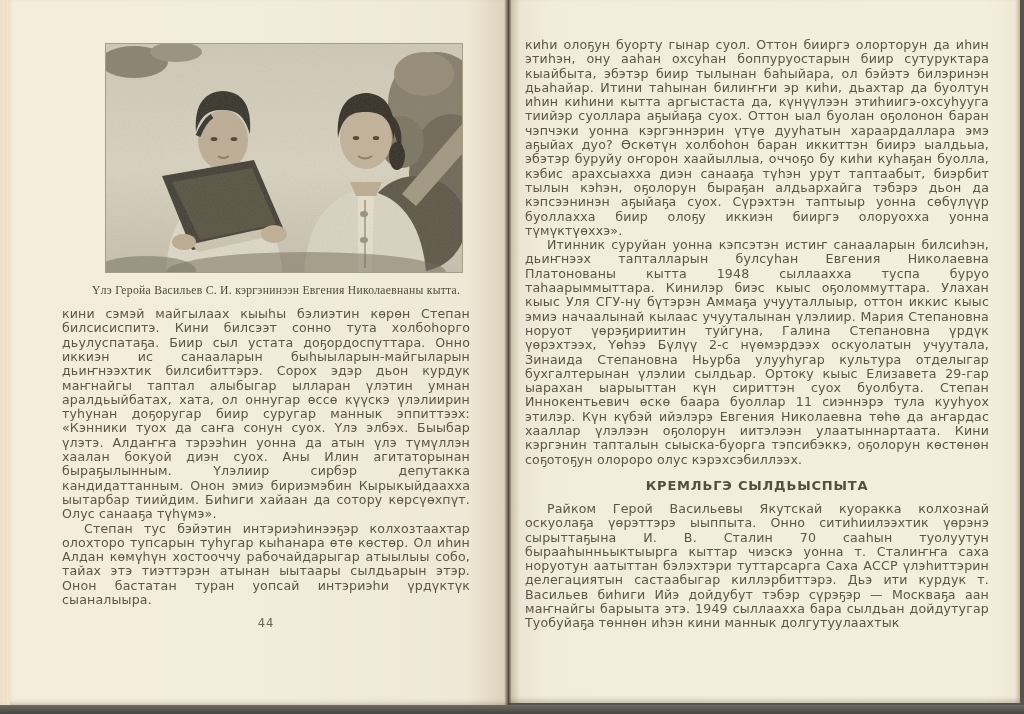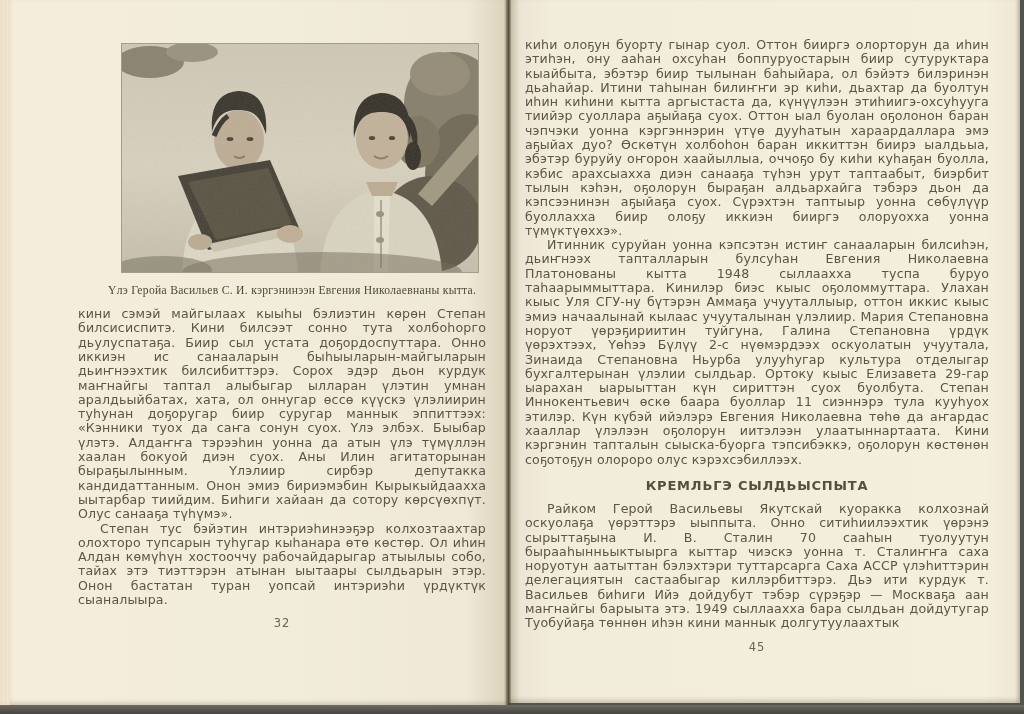--- a/index.html
+++ b/index.html
@@ -17,21 +17,21 @@
   .page-right{
     left:508px;width:512px;height:703px;
     background:linear-gradient(90deg,#6e6554 0px,#c9c0ab 3px,#ece5d3 12px,#f2ecdb 42px,#f4eedd 93%,#efe8d6 99%,#cfc5ae 100%);
     box-shadow:inset 0 -3px 4px rgba(80,70,50,.25);
   }
   .spine-shadow{
     position:absolute;left:505px;top:0;width:6px;height:706px;
     background:linear-gradient(90deg,rgba(60,50,35,0) 0,rgba(60,50,35,.55) 55%,rgba(60,50,35,.15) 100%);
   }
   .page-inner{position:absolute;}
-  .pi-left{left:62px;top:0;width:408px;margin-left:16px;}
+  .pi-left{left:62px;top:0;width:408px;}
   .pi-right{left:17px;top:38px;width:464px;}
 
   .photo-wrap{
     margin:44px 0 0 44px;width:356px;height:228px;
     outline:1px solid #a79d86;
     background:#d8d1c0;
   }
   .photo-wrap svg{display:block;width:100%;height:100%;}
 
   .caption{
@@ -153,36 +153,35 @@
         </svg>
       </div>
 
       <div class="caption">Үлэ Геройа Васильев С. И. кэргэнинээн Евгения Николаевнаны кытта.</div>
 
       <div class="body-text">
         <p>кини сэмэй майгылаах кыыһы бэлиэтин көрөн Степан билсисиспитэ. Кини билсээт сонно тута холбоһорго дьулуспатаҕа. Биир сыл устата доҕордоспуттара. Онно иккиэн ис санааларын быһыыларын-майгыларын дьиҥнээхтик билсибиттэрэ. Сорох эдэр дьон курдук маҥнайгы таптал алыбыгар ылларан үлэтин умнан аралдьыйбатах, хата, ол оннугар өссө күүскэ үлэлиирин туһунан доҕоругар биир суругар маннык эппиттээх: «Кэнники туох да саҥа сонун суох. Үлэ элбэх. Быыбар үлэтэ. Алдаҥҥа тэрээһин уонна да атын үлэ түмүллэн хаалан бокуой диэн суох. Аны Илин агитаторынан быраҕылынным. Үлэлиир сирбэр депутакка кандидаттанным. Онон эмиэ бириэмэбин Кырыкыйдаахха ыытарбар тиийдим. Биһиги хайаан да сотору көрсүөхпүт. Олус санааҕа түһүмэ».</p>
         <p class="indent">Степан тус бэйэтин интэриэһинээҕэр колхозтаахтар олохторо тупсарын туһугар кыһанара өтө көстөр. Ол иһин Алдан көмүһүн хостооччу рабочайдарыгар атыылыы собо, тайах этэ тиэттэрэн атынан ыытаары сылдьарын этэр. Онон бастатан туран уопсай интэриэһи үрдүктүк сыаналыыра.</p>
       </div>
 
-      <div class="page-number">32</div>
+      <div class="page-number">44</div>
     </div>
   </div>
 
   <div class="page page-right">
     <div class="page-inner pi-right">
       <div class="body-text">
         <p>киһи олоҕун буорту гынар суол. Оттон бииргэ олорторун да иһин этиһэн, ону ааһан охсуһан боппуруостарын биир сутуруктара кыайбыта, эбэтэр биир тылынан баһыйара, ол бэйэтэ билэринэн дьаһайар. Итини таһынан билиҥҥи эр киһи, дьахтар да буолтун иһин киһини кытта аргыстаста да, күнүүлээн этиһиигэ-охсуһууга тиийэр суоллара аҕыйаҕа суох. Оттон ыал буолан оҕолонон баран чэпчэки уонна кэргэннэрин үтүө дууһатын хараардаллара эмэ аҕыйах дуо? Өскөтүн холбоһон баран иккиттэн биирэ ыалдьыа, эбэтэр буруйу оҥорон хаайыллыа, оччоҕо бу киһи куһаҕан буолла, кэбис арахсыахха диэн санааҕа түһэн урут таптаабыт, биэрбит тылын кэһэн, оҕолорун быраҕан алдьархайга тэбэрэ дьон да кэпсээнинэн аҕыйаҕа суох. Сүрэхтэн таптыыр уонна сөбүлүүр буоллахха биир олоҕу иккиэн бииргэ олоруохха уонна түмүктүөххэ».</p>
         <p class="indent">Итинник суруйан уонна кэпсэтэн истиҥ санааларын билсиһэн, дьиҥнээх тапталларын булсуһан Евгения Николаевна Платонованы кытта 1948 сыллаахха туспа буруо таһаарыммыттара. Кинилэр биэс кыыс оҕоломмуттара. Улахан кыыс Уля СГУ-ну бүтэрэн Аммаҕа учууталлыыр, оттон иккис кыыс эмиэ начаалынай кылаас учууталынан үлэлиир. Мария Степановна норуот үөрэҕириитин туйгуна, Галина Степановна үрдүк үөрэхтээх, Үөһээ Бүлүү 2-с нүөмэрдээх оскуолатын учуутала, Зинаида Степановна Ньурба улууһугар культура отделыгар бухгалтерынан үлэлии сылдьар. Ортоку кыыс Елизавета 29-гар ыарахан ыарыыттан күн сириттэн суох буолбута. Степан Иннокентьевич өскө баара буоллар 11 сиэннэрэ тула кууһуох этилэр. Күн күбэй ийэлэрэ Евгения Николаевна төһө да аҥардас хааллар үлэлээн оҕолорун иитэлээн улаатыннартаата. Кини кэргэнин тапталын сыыска-буорга тэпсибэккэ, оҕолорун көстөнөн соҕотоҕун олороро олус кэрэхсэбиллээх.</p>
       </div>
 
       <div class="section-heading">КРЕМЛЬГЭ СЫЛДЬЫСПЫТА</div>
 
       <div class="body-text">
         <p class="indent">Райком Герой Васильевы Якутскай куоракка колхознай оскуолаҕа үөрэттэрэ ыыппыта. Онно ситиһиилээхтик үөрэнэ сырыттаҕына И. В. Сталин 70 сааһын туолуутун бырааһынньыктыырга кыттар чиэскэ уонна т. Сталиҥҥа саха норуотун аатыттан бэлэхтэри туттарсарга Саха АССР үлэһиттэрин делегациятын састаабыгар киллэрбиттэрэ. Дьэ ити курдук т. Васильев биһиги Ийэ дойдубут тэбэр сүрэҕэр — Москваҕа аан маҥнайгы барыыта этэ. 1949 сыллаахха бара сылдьан дойдутугар Туобуйаҕа төннөн иһэн кини маннык долгутуулаахтык</p>
       </div>
 
-      <div class="page-number">45</div>
     </div>
   </div>
 
   <div class="spine-shadow"></div>
   <div class="bottom-strip"></div>
 </div>
 
 </body></html>

